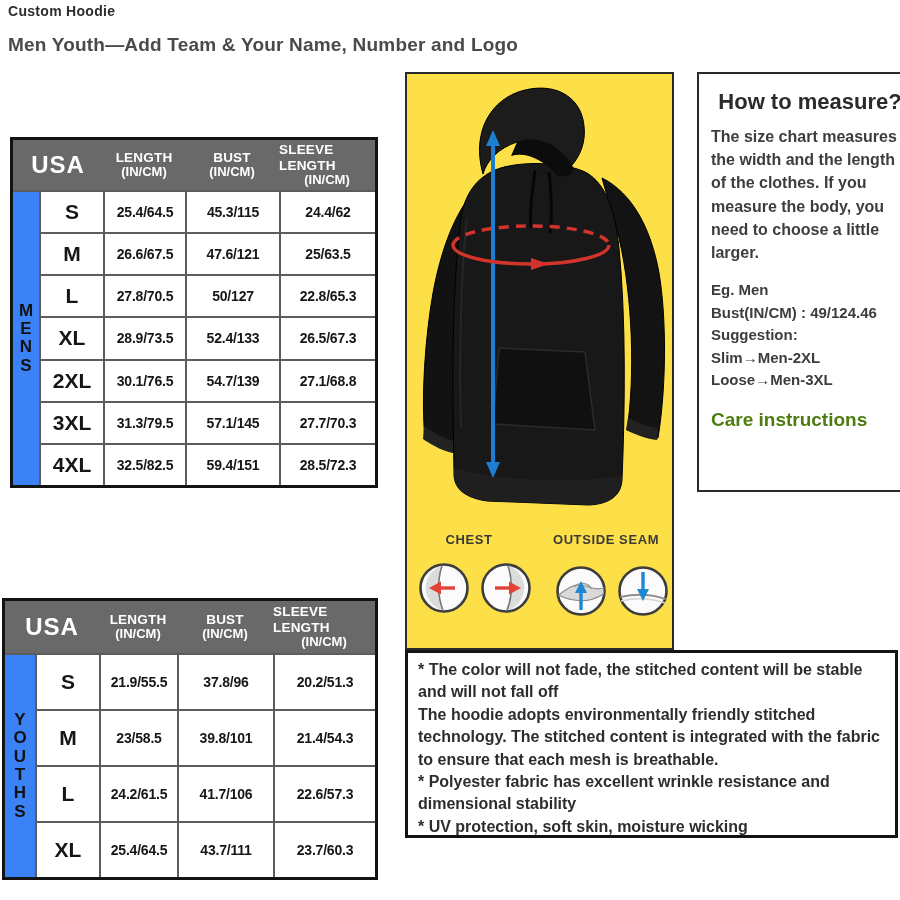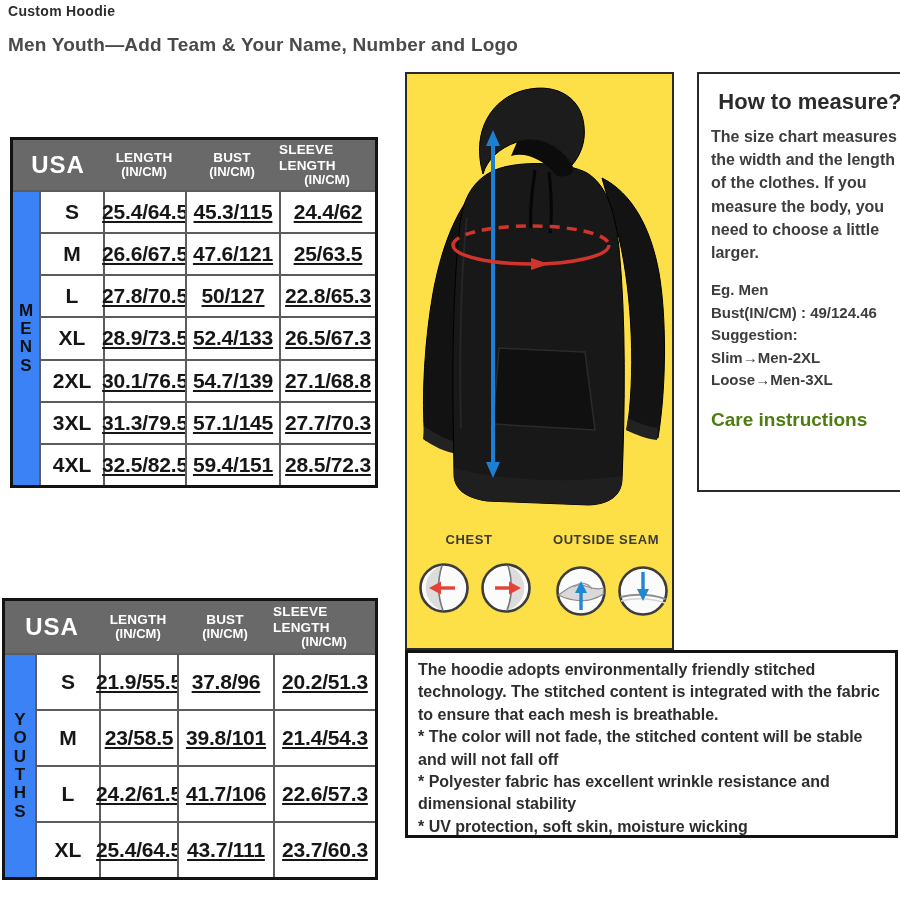--- a/index.html
+++ b/index.html
@@ -19,21 +19,21 @@
     grid-template-columns:30px 64px 78px 96px 1fr;grid-template-rows:52px repeat(4,1fr);}
   .th{background:#696969;color:#fff;display:flex;flex-direction:column;align-items:center;justify-content:center;font-weight:700;line-height:1.15;}
   .th-usa{grid-column:1/3;font-size:24px;letter-spacing:1px;}
   .thl{font-size:13.5px;letter-spacing:.2px;}
   .ths{font-size:13px;}
   .trow{display:contents;}
   .group-cell{grid-column:1;grid-row:2/-1;display:flex;align-items:center;justify-content:center;border-top:2px solid #5c5c5c;background:#3b82f6;}
   .vstack{width:14px;word-break:break-all;line-height:1.08;font-weight:700;font-size:17px;text-align:center;color:#111;}
   .cell{display:flex;align-items:center;justify-content:center;border-top:2px solid #5c5c5c;border-left:2px solid #5c5c5c;background:#fff;}
   .cell.size{font-size:21px;font-weight:700;}
-  .cell.val{font-size:21px;font-weight:700;letter-spacing:-.2px;text-decoration:underline;}
+  .cell.val{font-size:14px;font-weight:700;letter-spacing:-.2px;}
 
   
   .hoodie-box{left:405px;top:72px;width:269px;height:578px;border:2px solid #2a2a2a;box-sizing:border-box;background:#fde047;}
   .diagram-label{position:absolute;font-size:13px;font-weight:700;color:#3a3a3a;letter-spacing:.6px;text-align:center;}
   .lab-chest{left:6px;top:458px;width:112px;}
   .lab-seam{left:136px;top:458px;width:126px;}
   .mini-icon{position:absolute;width:54px;height:54px;}
 
   
   .measure-panel{left:678px;top:72px;width:222px;height:420px;border:2px solid #2a2a2a;box-sizing:border-box;background:#fff;padding:9px 8px 0 12px;color:#3b3b3b;margin-left:19px;}
@@ -250,19 +250,19 @@
       <div>Eg. Men</div>
       <div>Bust(IN/CM) : 49/124.46</div>
       <div>Suggestion:</div>
       <div>Slim→Men-2XL</div>
       <div>Loose→Men-3XL</div>
     </div>
     <div class="mp-care-heading">Care instructions</div>
   </div>
 
   <div class="abs desc-box">
+    <div>* The color will not fade, the stitched content will be stable and will not fall off</div>
     <div>The hoodie adopts environmentally friendly stitched technology. The stitched content is integrated with the fabric to ensure that each mesh is breathable.</div>
-    <div>* The color will not fade, the stitched content will be stable and will not fall off</div>
     <div>* Polyester fabric has excellent wrinkle resistance and dimensional stability</div>
     <div>* UV protection, soft skin, moisture wicking</div>
   </div>
 
 </div>
 
 </body></html>

